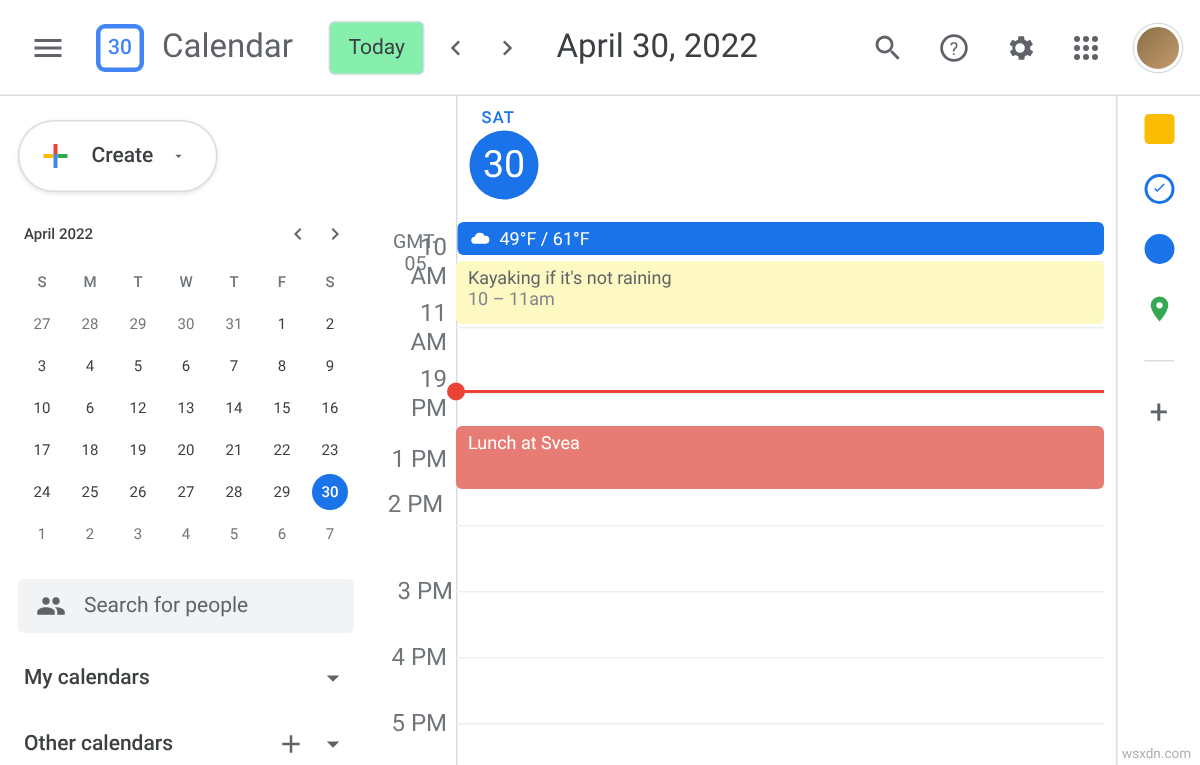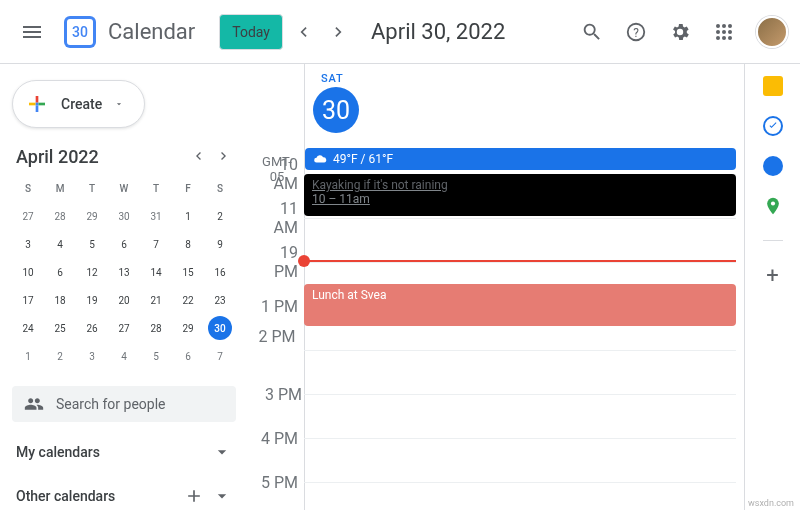--- a/index.html
+++ b/index.html
@@ -4,33 +4,33 @@
 <style>
 * { margin:0; padding:0; box-sizing:border-box; font-family:"Google Sans",Roboto,Arial,sans-serif; }
 body { width:800px; height:510px; background:#fff; overflow:hidden; color:#3c4043; }
 .header { height:64px; display:flex; align-items:center; padding:0 8px; border-bottom:1px solid #dadce0; gap:4px; }
 .hamburger { width:48px; height:48px; display:flex; align-items:center; justify-content:center; border-radius:50%; cursor:pointer; }
 .logo-box { width:40px; height:40px; display:flex; align-items:center; justify-content:center; }
 .logo-tile { width:32px; height:32px; background:linear-gradient(135deg,#4285f4 0%,#4285f4 100%); border-radius:6px; display:flex; align-items:center; justify-content:center; color:#fff; font-size:14px; font-weight:500; position:relative; }
 .logo-tile::before{content:"";position:absolute;inset:3px;background:#fff;border-radius:3px;}
 .logo-tile span{position:relative;color:#4285f4;font-weight:500;}
 .app-name { font-size:22px; color:#5f6368; font-weight:400; margin-left:4px; margin-right:20px; }
-.today-btn { height:36px; padding:0 12px; border:1px solid #dadce0; border-radius:4px; background:#14b8a6; font-size:14px; color:#3c4043; cursor:pointer; }
+.today-btn { height:36px; padding:0 12px; border:1px solid #dadce0; border-radius:4px; background:#86efac; font-size:14px; color:#3c4043; cursor:pointer; }
 .nav-arrow { width:32px; height:32px; display:flex; align-items:center; justify-content:center; border-radius:50%; cursor:pointer; color:#5f6368; }
 .date-title { font-size:22px; color:#3c4043; margin-left:12px; flex:1; }
 .hdr-icon { width:40px; height:40px; display:flex; align-items:center; justify-content:center; border-radius:50%; cursor:pointer; color:#5f6368; }
 .view-switch { height:36px; padding:0 8px 0 12px; border:1px solid #dadce0; border-radius:4px; display:flex; align-items:center; gap:6px; cursor:pointer; font-size:14px; margin:0 4px; }
 .avatar { width:32px; height:32px; border-radius:50%; background:linear-gradient(135deg,#8b6f47,#c49a6c); margin-left:8px; margin-right:4px; cursor:pointer; border:2px solid #fff; box-shadow:0 0 0 1px #dadce0; }
 
 .body { display:flex; height:446px; }
 .sidebar { width:256px; padding:12px 16px 0 8px; overflow-y:auto; }
 .create-btn { height:48px; padding:0 20px 0 12px; border:1px solid #dadce0; border-radius:24px; background:#fff; box-shadow:0 1px 3px rgba(60,64,67,.15); display:flex; align-items:center; gap:12px; cursor:pointer; font-size:14px; font-weight:500; color:#3c4043; margin:4px 0 16px 4px;}
 .plus-icon { width:24px; height:24px; }
 .mini-header { display:flex; align-items:center; justify-content:space-between; padding:0 4px 6px 8px; }
-.mini-title { font-size:18px; font-weight:500; color:#3c4043; }
+.mini-title { font-size:10px; font-weight:500; color:#3c4043; }
 .mini-arrows { display:flex; gap:2px; }
 .mini-arrow { width:24px; height:24px; display:flex; align-items:center;justify-content:center;cursor:pointer;color:#5f6368;border-radius:50%;}
 .mini-grid { display:grid; grid-template-columns:repeat(7,1fr); gap:0; padding:0 4px;}
 .mini-cell { height:28px; display:flex; align-items:center; justify-content:center; font-size:10px; color:#70757a; cursor:pointer; border-radius:50%; }
 .mini-cell.hdr { font-weight:500; color:#70757a; cursor:default;}
 .mini-cell.in-month { color:#3c4043; }
 .mini-cell.today { background:#1a73e8; color:#fff; width:24px; height:24px; margin:auto; font-weight:500;}
 .search-box { margin:16px 4px 8px; height:36px; background:#f1f3f4; border-radius:4px; display:flex; align-items:center; padding:0 12px; gap:12px; cursor:text; color:#5f6368; font-size:14px;}
 .section { display:flex; align-items:center; justify-content:space-between; padding:12px 8px; cursor:pointer; font-size:14px; font-weight:500; color:#3c4043;}
 .section .right { display:flex; gap:8px; color:#5f6368;}
@@ -39,21 +39,21 @@
 .day-col { flex:1; position:relative; border-left:1px solid #dadce0;}
 .day-header { height:84px; display:flex; flex-direction:column; align-items:flex-start; padding:8px 0 0 8px;}
 .day-label { font-size:11px; font-weight:500; color:#1a73e8; letter-spacing:.8px; margin-left:8px;}
 .day-num-circle { width:46px; height:46px; border-radius:50%; background:#1a73e8; color:#fff; display:flex;align-items:center;justify-content:center;font-size:25px;font-weight:400;margin-top:2px;}
 .allday-row { height:22px; margin:0 8px 0 0; background:#1a73e8; border-radius:4px; display:flex; align-items:center; padding:0 8px; color:#fff; font-size:12px; gap:6px;}
 .time-col { width:48px; position:relative; }
 .time-label { position:absolute; right:6px; font-size:16px; color:#70757a; transform:translateY(-50%);}
 .grid-area { position:absolute; left:48px; right:8px; top:110px; bottom:0;}
 .hour-line { position:absolute; left:0; right:0; border-top:1px solid #eceff1; }
 .event { position:absolute; left:0; right:0; border-radius:4px; padding:4px 8px; font-size:12px; overflow:hidden;}
-.ev1 { background:#000000; color:#80868b; border-left:0;text-decoration:underline;}
+.ev1 { background:#fef9c3; color:#80868b; border-left:0;}
 .ev1 .title{color:#5f6368;}
 .ev2 { background:#e67c73; color:#fff;}
 .now-line { position:absolute; left:0; right:0; height:2px; background:#ea4335;}
 .now-dot { position:absolute; left:-6px; top:-5px; width:12px;height:12px;border-radius:50%;background:#ea4335;}
 .gmt { position:absolute; left:0; top:90px; font-size:13px; color:#70757a; width:48px; text-align:center; padding-right:6px;}
 
 .right-rail { width:56px; border-left:1px solid #dadce0; display:flex; flex-direction:column; align-items:center; padding-top:12px; gap:20px;}
 .rail-icon { width:20px;height:20px;border-radius:4px;cursor:pointer;}
 .rail-sep { width:20px; height:1px; background:#dadce0; margin:4px 0;}
 .watermark{position:absolute;right:6px;bottom:2px;font-size:9px;color:#b0b0b0;}

